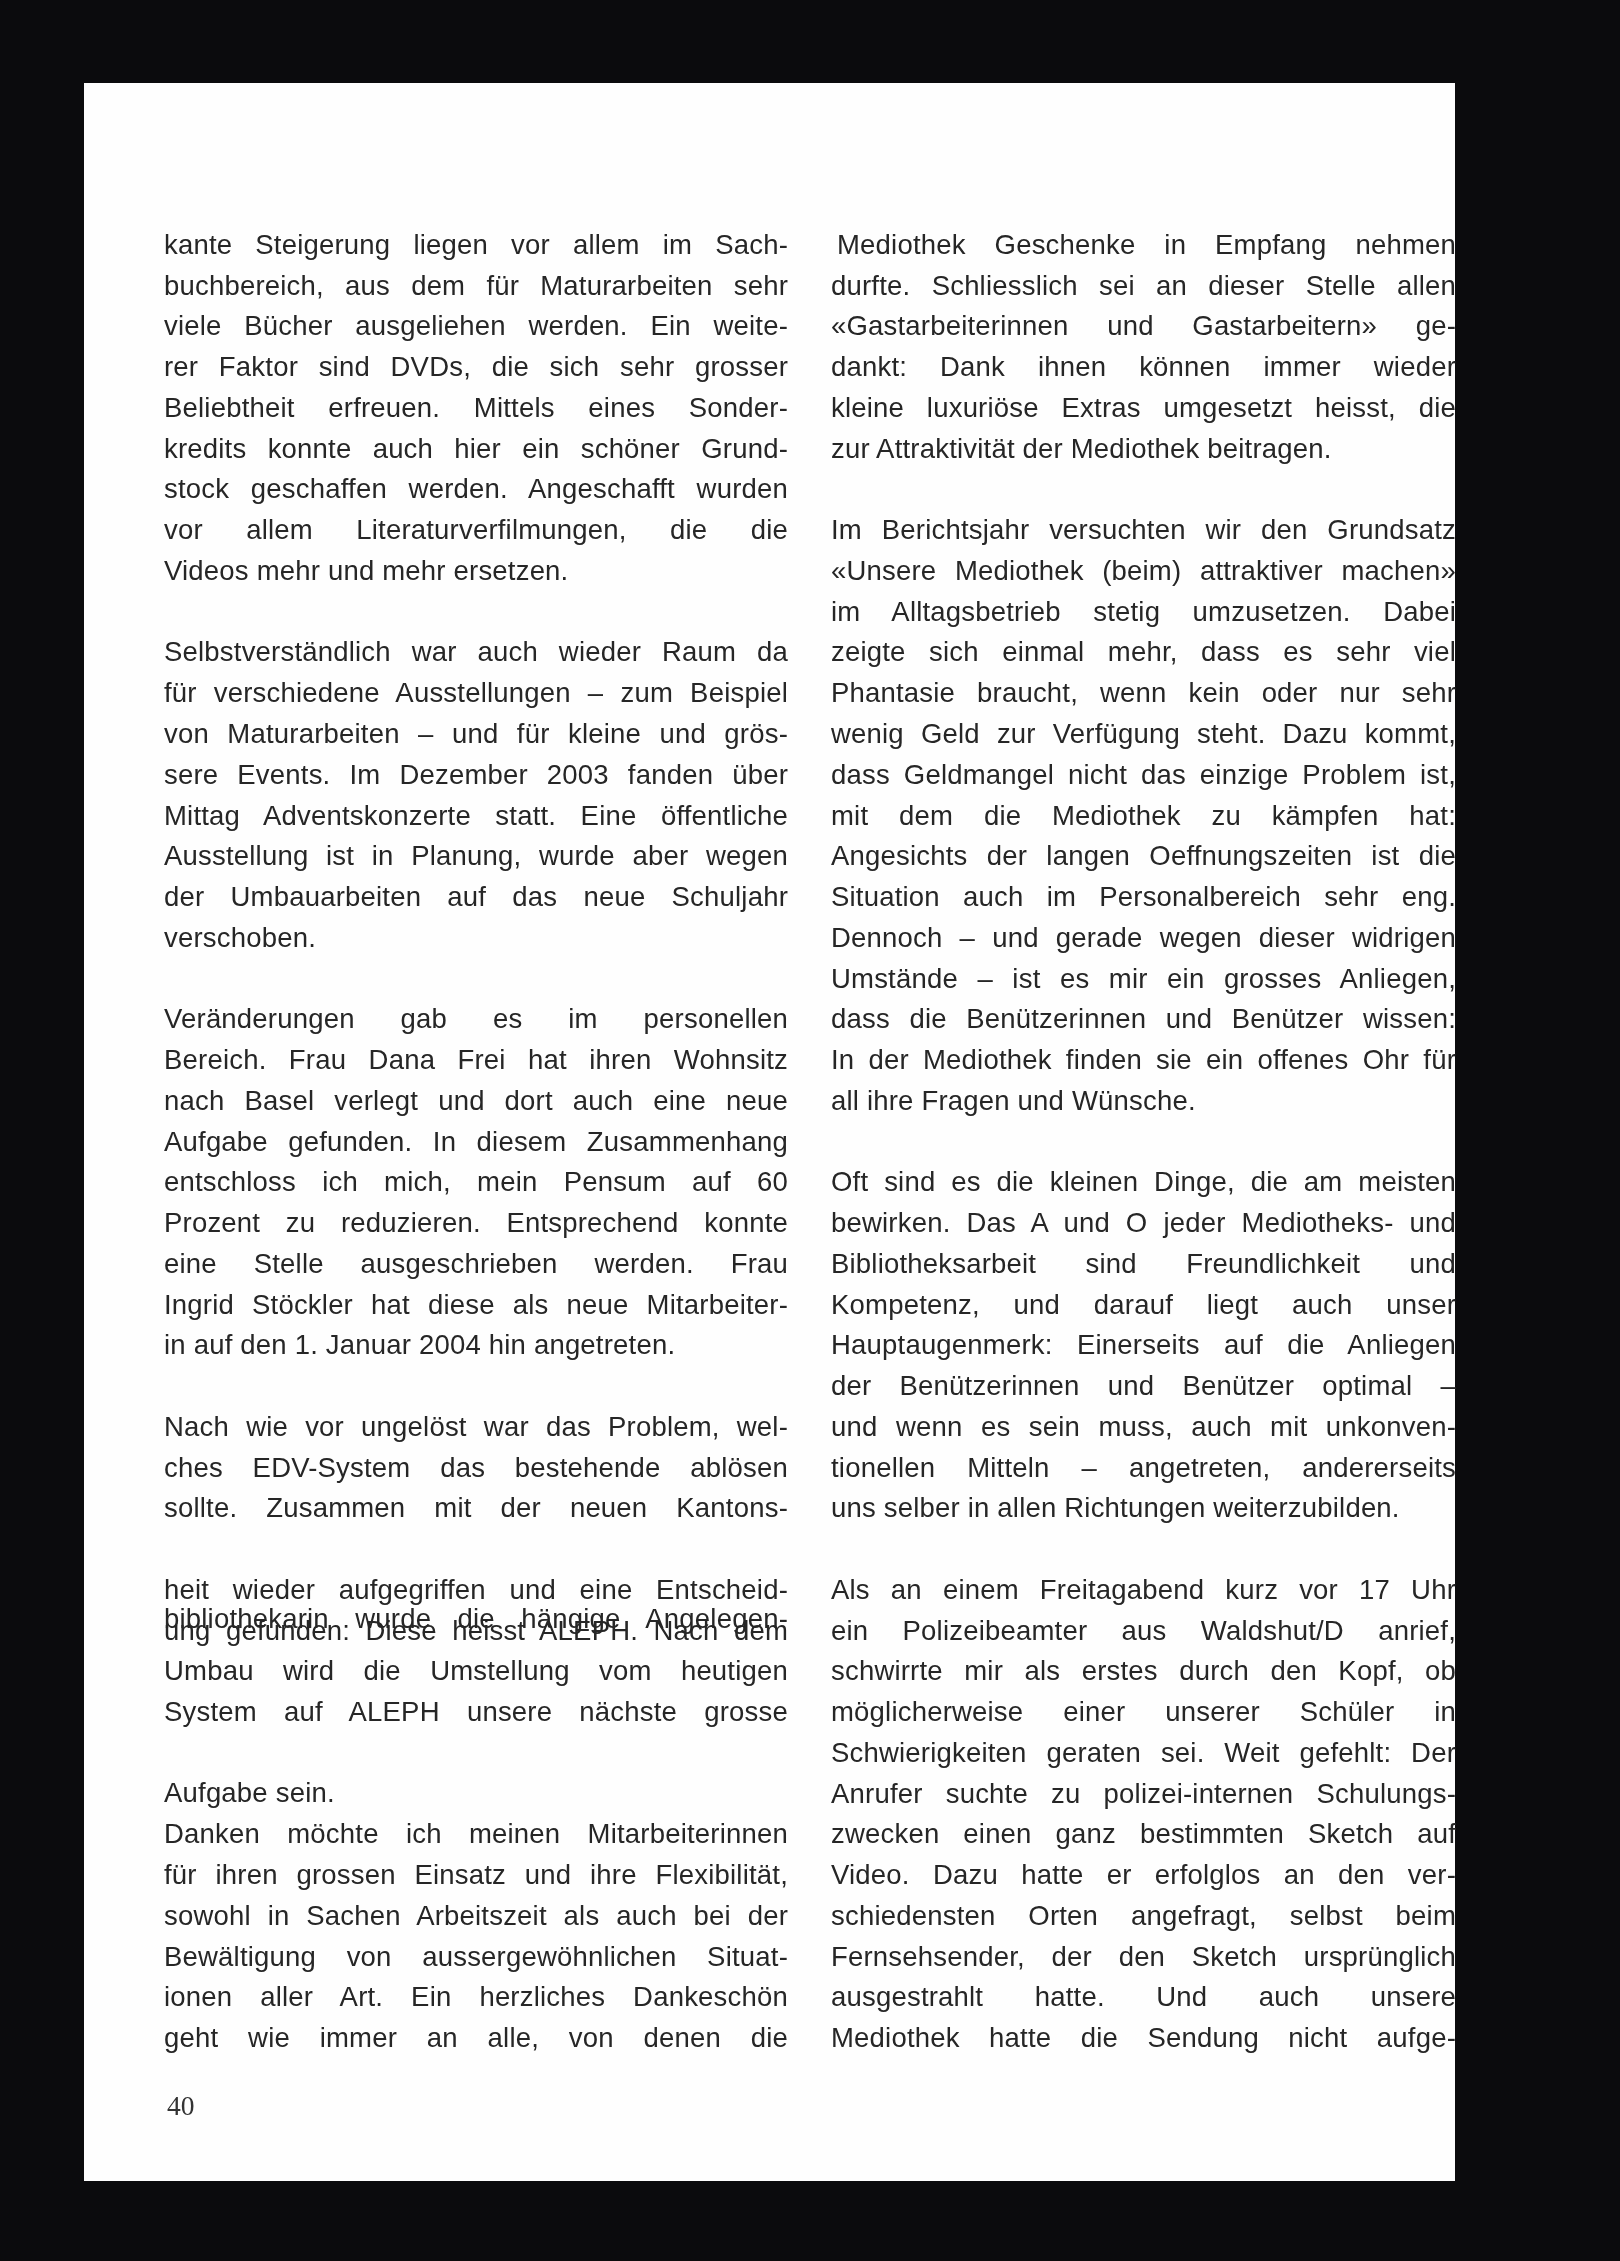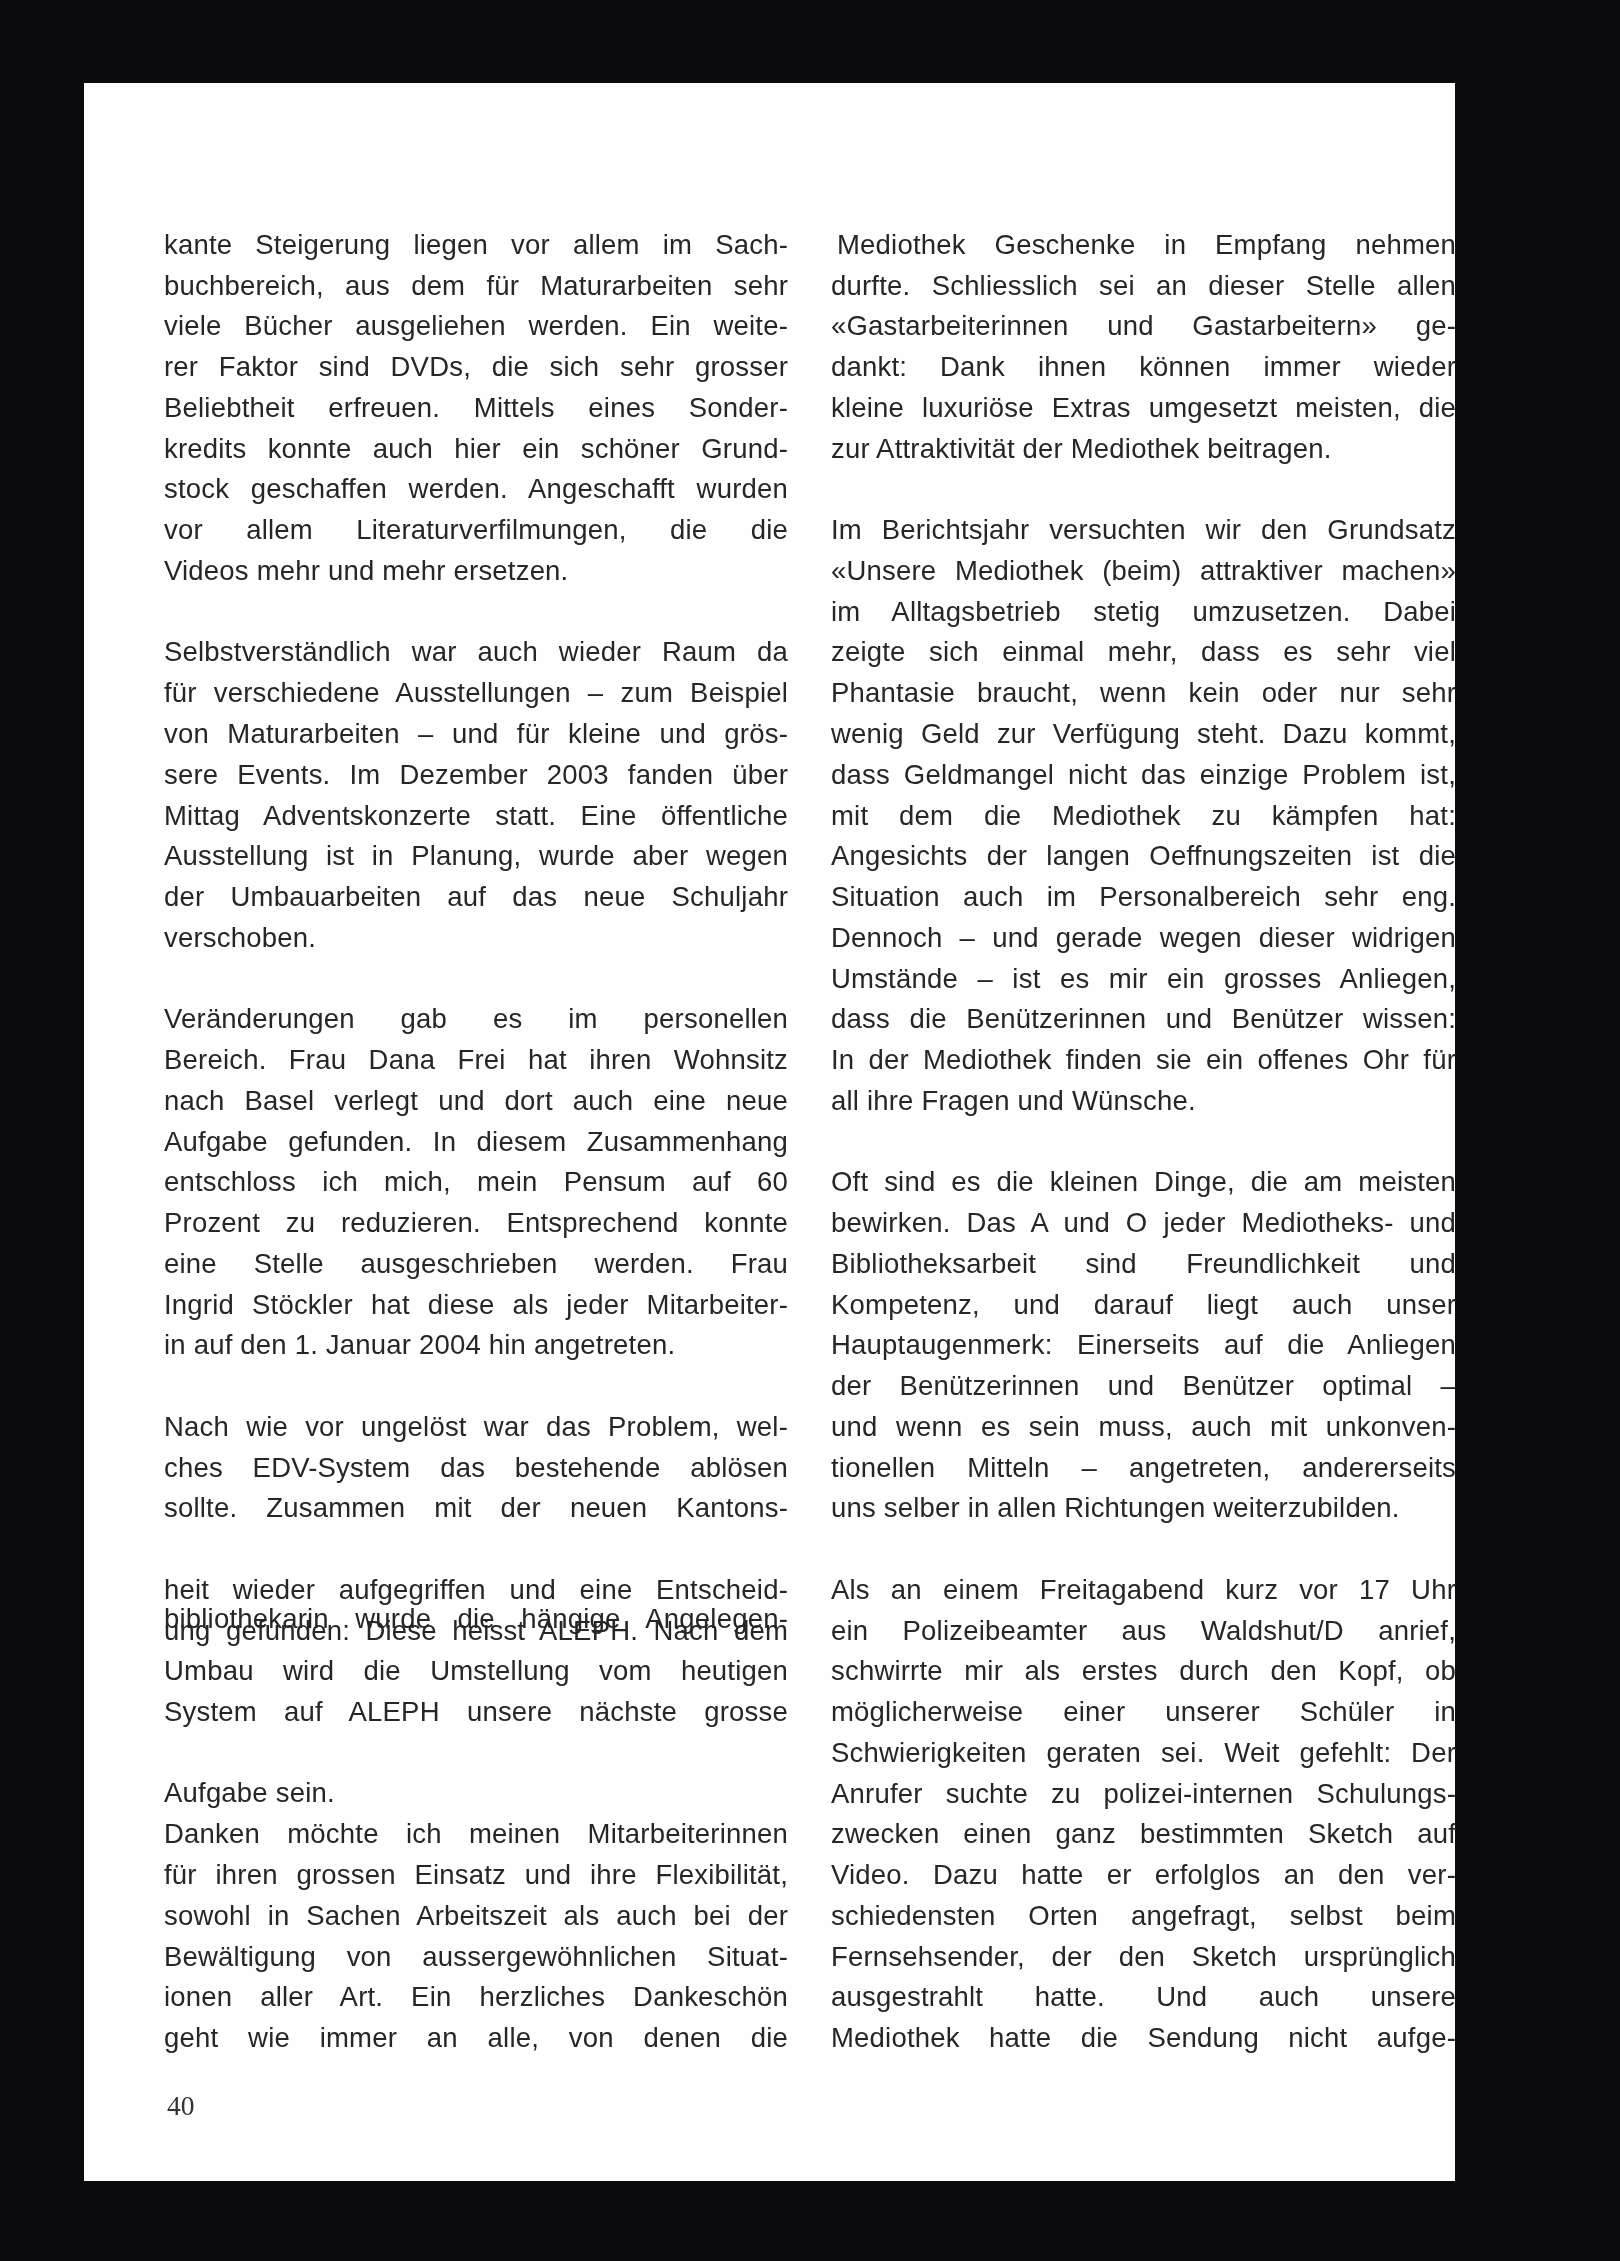--- a/index.html
+++ b/index.html
@@ -74,21 +74,21 @@
         <div class="line last" style="top: 834px;">verschoben.</div>
       </div>
       <div>
         <div class="line" style="top: 915px;">Veränderungen gab es im personellen</div>
         <div class="line" style="top: 956px;">Bereich. Frau Dana Frei hat ihren Wohnsitz</div>
         <div class="line" style="top: 997px;">nach Basel verlegt und dort auch eine neue</div>
         <div class="line" style="top: 1038px;">Aufgabe gefunden. In diesem Zusammenhang</div>
         <div class="line" style="top: 1078px;">entschloss ich mich, mein Pensum auf 60</div>
         <div class="line" style="top: 1119px;">Prozent zu reduzieren. Entsprechend konnte</div>
         <div class="line" style="top: 1160px;">eine Stelle ausgeschrieben werden. Frau</div>
-        <div class="line" style="top: 1201px;">Ingrid Stöckler hat diese als jeder Mitarbeiter-</div>
+        <div class="line" style="top: 1201px;">Ingrid Stöckler hat diese als neue Mitarbeiter-</div>
         <div class="line last" style="top: 1241px;">in auf den 1. Januar 2004 hin angetreten.</div>
       </div>
       <div>
         <div class="line" style="top: 1323px;">Nach wie vor ungelöst war das Problem, wel-</div>
         <div class="line" style="top: 1364px;">ches EDV-System das bestehende ablösen</div>
         <div class="line" style="top: 1404px;">sollte. Zusammen mit der neuen Kantons-</div>
         <div class="line" style="top: 1515px;">bibliothekarin wurde die hängige Angelegen-</div>
         <div class="line" style="top: 1486px;">heit wieder aufgegriffen und eine Entscheid-</div>
         <div class="line" style="top: 1527px;">ung gefunden: Diese heisst ALEPH. Nach dem</div>
         <div class="line" style="top: 1567px;">Umbau wird die Umstellung vom heutigen</div>
@@ -103,21 +103,21 @@
         <div class="line" style="top: 1893px;">ionen aller Art. Ein herzliches Dankeschön</div>
         <div class="line" style="top: 1934px;">geht wie immer an alle, von denen die</div>
       </div>
     </div>
   <div class="column col-right" id="col-right">
       <div>
         <div class="line" style="top: 141px; margin-left: 6px;">Mediothek Geschenke in Empfang nehmen</div>
         <div class="line" style="top: 182px;">durfte. Schliesslich sei an dieser Stelle allen</div>
         <div class="line" style="top: 222px;">«Gastarbeiterinnen und Gastarbeitern» ge-</div>
         <div class="line" style="top: 263px;">dankt: Dank ihnen können immer wieder</div>
-        <div class="line" style="top: 304px;">kleine luxuriöse Extras umgesetzt meisten, die</div>
+        <div class="line" style="top: 304px;">kleine luxuriöse Extras umgesetzt heisst, die</div>
         <div class="line last" style="top: 345px;">zur Attraktivität der Mediothek beitragen.</div>
       </div>
       <div>
         <div class="line" style="top: 426px;">Im Berichtsjahr versuchten wir den Grundsatz</div>
         <div class="line" style="top: 467px;">«Unsere Mediothek (beim) attraktiver machen»</div>
         <div class="line" style="top: 508px;">im Alltagsbetrieb stetig umzusetzen. Dabei</div>
         <div class="line" style="top: 548px;">zeigte sich einmal mehr, dass es sehr viel</div>
         <div class="line" style="top: 589px;">Phantasie braucht, wenn kein oder nur sehr</div>
         <div class="line" style="top: 630px;">wenig Geld zur Verfügung steht. Dazu kommt,</div>
         <div class="line" style="top: 671px;">dass Geldmangel nicht das einzige Problem ist,</div>

